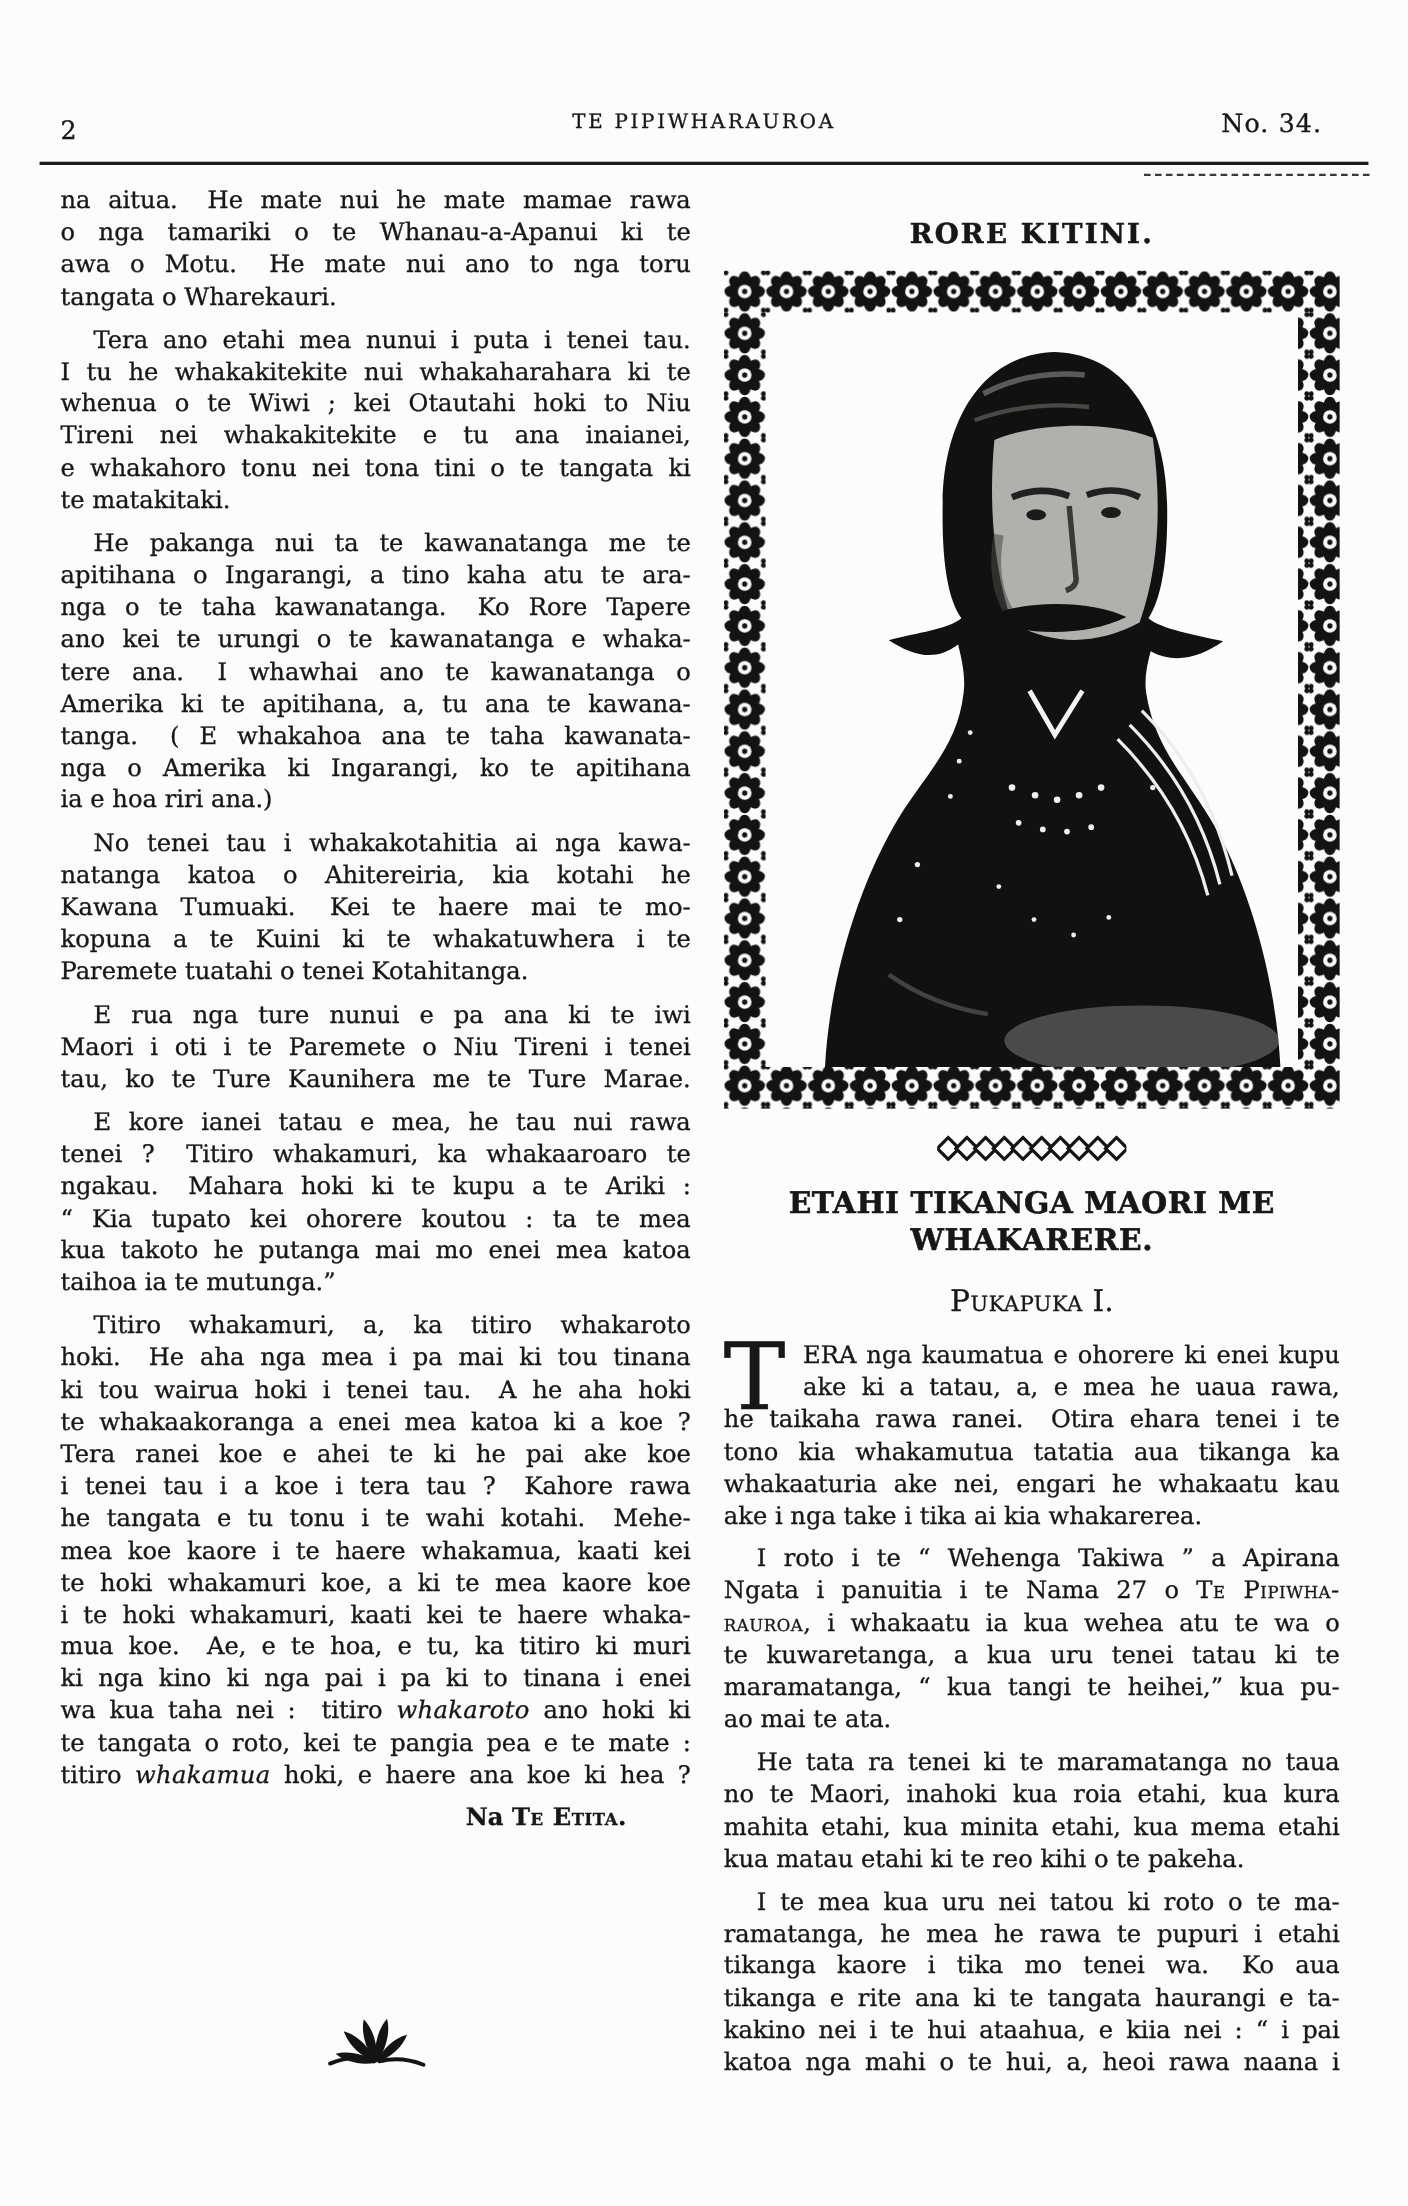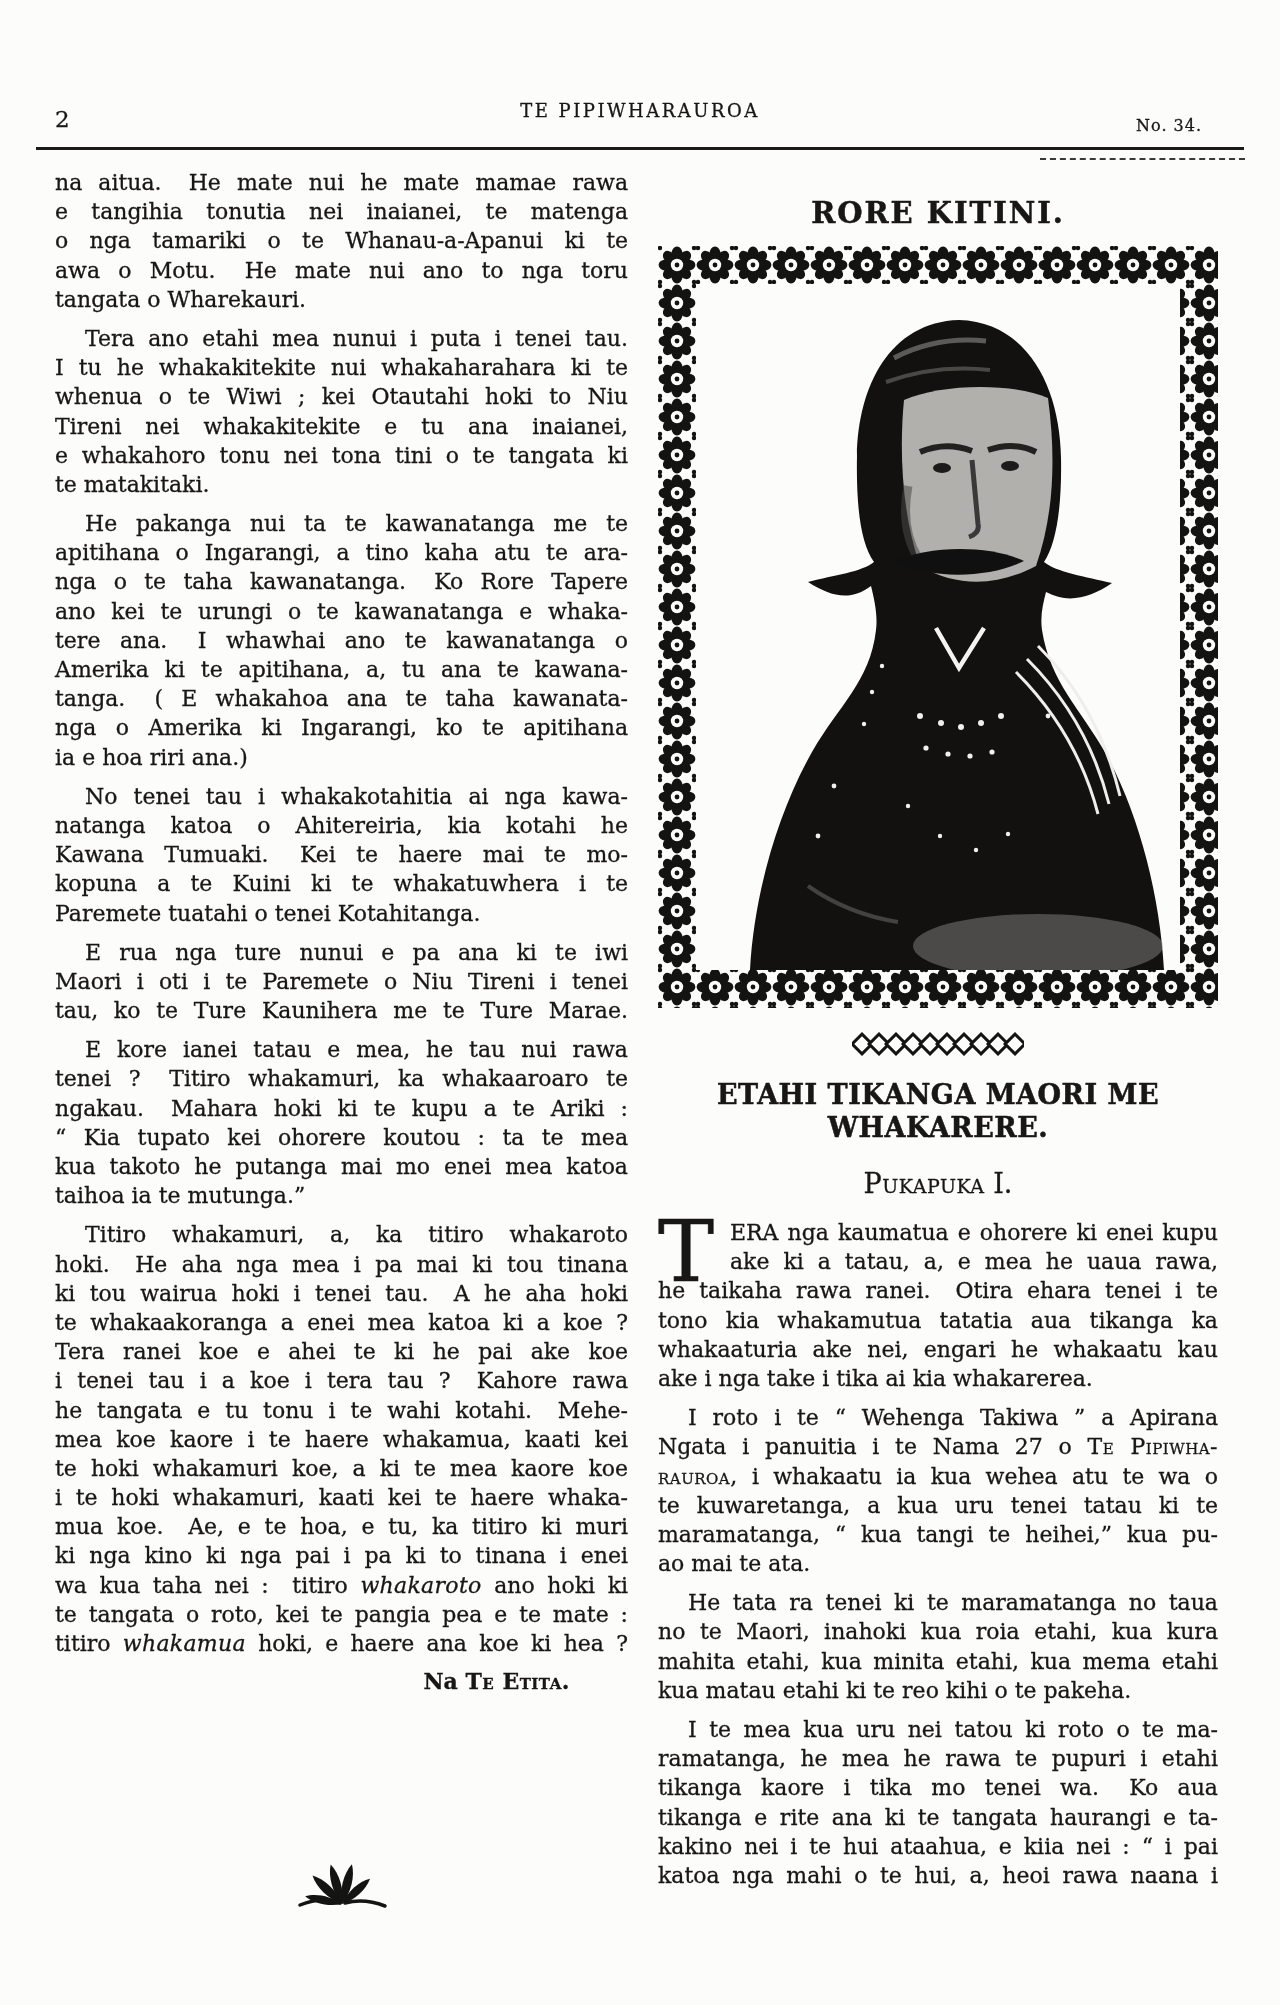--- a/index.html
+++ b/index.html
@@ -6,21 +6,21 @@
   body{
     width:1280px;height:2005px;position:relative;overflow:hidden;
     background:#fcfcfa;color:#181715;
     font-family:"DejaVu Serif","Liberation Serif",serif;
     -webkit-text-stroke:.3px #181715;
   }
   
   .pageno{position:absolute;left:55px;top:106px;font-size:23px;}
   .masthead{position:absolute;left:0;right:0;top:100px;text-align:center;
     font-size:18px;letter-spacing:2.5px;}
-  .issue{position:absolute;right:78px;top:116px;font-size:16px;letter-spacing:1px;}
+  .issue{position:absolute;right:78px;top:100px;font-size:23px;letter-spacing:1px;}
   .rule{position:absolute;left:36px;top:147px;width:1208px;height:3px;background:#1c1b19;}
   .rule2{position:absolute;left:1040px;top:158px;width:205px;height:0;
     border-top:2px dashed #3a3936;}
   
   .leftcol{position:absolute;left:55px;top:168px;width:573px;}
   .rightcol{position:absolute;left:658px;top:196px;width:560px;}
   
   .para{margin:0 0 10px 0;position:relative;}
   .jline{font-size:22px;line-height:29.2px;height:29.2px;white-space:nowrap;
     text-align:justify;text-align-last:justify;}
@@ -28,21 +28,21 @@
   .para.indent .jline:first-child{text-indent:30px;}
   .jline.dropind{padding-left:72px;}
   .dropcap{position:absolute;left:0;top:3px;font-size:84px;line-height:62px;
     -webkit-text-stroke:.6px #181715;}
   .sc{font-variant:small-caps;letter-spacing:.5px;}
   i{letter-spacing:.3px;}
   
   .signature{text-align:right;padding-right:58px;font-size:22px;margin-top:4px;font-weight:bold;}
   .fanwrap{margin:152px auto 0;width:120px;text-align:center;}
   
-  .rore{margin:0;text-align:center;font-size:29px;font-weight:bold;
+  .rore{margin:0;text-align:center;font-size:25px;font-weight:bold;
     letter-spacing:2px;line-height:34px;-webkit-text-stroke:.5px #181715;}
   .frame{margin-top:16px;width:560px;height:762px;position:relative;}
   .chainwrap{margin-top:24px;text-align:center;height:24px;}
   .etahi{margin:22px 0 0;text-align:center;font-size:27px;font-weight:bold;
     line-height:33px;letter-spacing:.5px;-webkit-text-stroke:.5px #181715;}
   .pukapuka{margin-top:26px;text-align:center;font-size:27px;line-height:28px;}
   .rightbody{margin-top:20px;}
 </style>
 </head>
 <body>
@@ -50,21 +50,20 @@
 <div class="pageno">2</div>
 <div class="masthead">TE PIPIWHARAUROA</div>
 <div class="issue">No. 34.</div>
 <div class="rule"></div>
 <div class="rule2"></div>
 
 <div class="leftcol">
   <div>
       <div class="para">
         <div class="jline">na aitua.  He mate nui he mate mamae rawa</div>
-        <div class="jline">e tangihia tonutia nei inaianei, te matenga</div>
         <div class="jline">o nga tamariki o te Whanau-a-Apanui ki te</div>
         <div class="jline">awa o Motu.  He mate nui ano to nga toru</div>
         <div class="jline last">tangata o Wharekauri.</div>
       </div>
       <div class="para indent">
         <div class="jline">Tera ano etahi mea nunui i puta i tenei tau.</div>
         <div class="jline">I tu he whakakitekite nui whakaharahara ki te</div>
         <div class="jline">whenua o te Wiwi ; kei Otautahi hoki to Niu</div>
         <div class="jline">Tireni nei whakakitekite e tu ana inaianei,</div>
         <div class="jline">e whakahoro tonu nei tona tini o te tangata ki</div>

